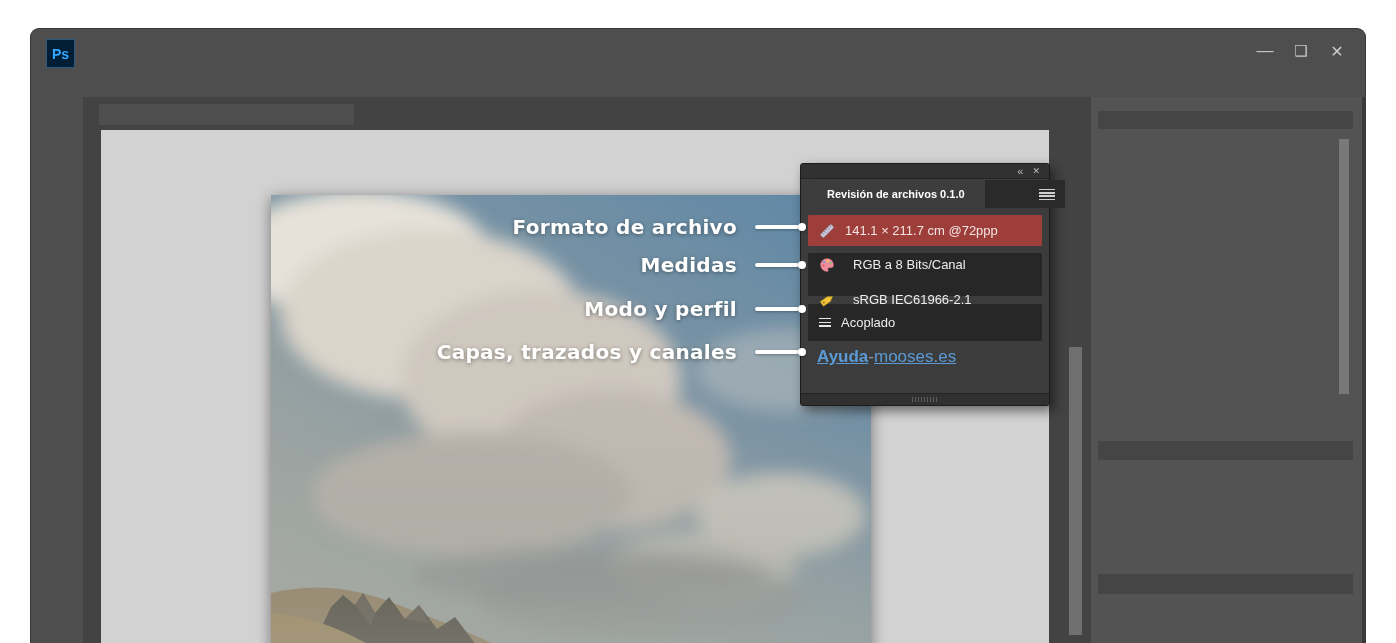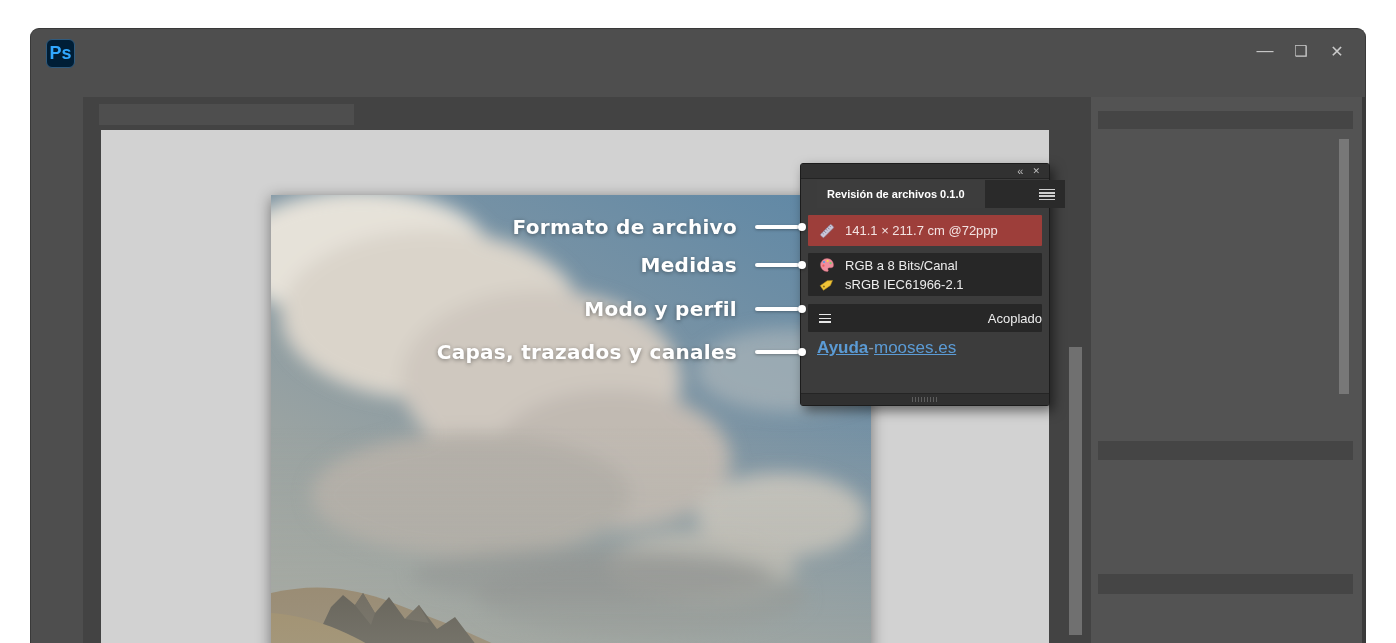--- a/index.html
+++ b/index.html
@@ -3,22 +3,22 @@
 <meta charset="utf-8">
 <style>
   html,body{margin:0;padding:0;background:#ffffff;}
   .stage{position:relative;width:1396px;height:643px;background:#ffffff;overflow:hidden;
          font-family:"Liberation Sans",sans-serif;-webkit-font-smoothing:antialiased;}
   .abs{position:absolute;}
 
   
   .window{left:30px;top:28px;width:1334px;height:625px;background:#4e4e4e;
           border:1px solid #393939;border-bottom:none;border-radius:9px 9px 0 0;}
-  .ps-logo{left:15px;top:10px;width:27px;height:27px;border-radius:6px;background:#001e36;
-           border:1px solid #2f5a7d;color:#31a8ff;font-weight:bold;font-size:18px;
+  .ps-logo{left:15px;top:10px;width:27px;height:27px;border-radius:0;background:#001e36;
+           border:1px solid #2f5a7d;color:#31a8ff;font-weight:bold;font-size:14px;
            display:flex;align-items:center;justify-content:center;letter-spacing:0;}
   .win-controls{right:16px;top:8px;display:flex;gap:12px;color:#c9c9c9;}
   .win-btn{width:24px;height:28px;display:flex;align-items:center;justify-content:center;font-size:17px;}
   .win-btn.max{font-size:15px;}
   .win-btn.close{font-size:16px;}
 
   
   .docwin{left:52px;top:68px;width:1008px;height:557px;background:#434343;}
   .tab-ph{left:16px;top:7px;width:255px;height:21px;background:#4e4e4e;}
   .canvas{left:18px;top:33px;width:948px;height:524px;background:#d2d2d2;}
@@ -47,22 +47,22 @@
        line-height:28px;padding-left:10px;box-sizing:border-box;white-space:nowrap;}
   .panel-menu{right:10px;top:9px;width:16px;height:11px;
               background:repeating-linear-gradient(#cfcfcf 0 1.5px,transparent 1.5px 3.2px);}
   .panel-body{left:0;top:44px;width:100%;padding:7px 7px 0;box-sizing:border-box;}
   .prow{background:#272727;color:#ededed;font-size:13px;display:flex;align-items:center;gap:10px;
         padding-left:11px;border-radius:1px;}
   .prow .txt{white-space:nowrap;}
   .row-format{height:30px;margin-bottom:7px;}
   .row-measures{height:31px;margin-bottom:7px;background:#9d3e3a;color:#f3e3e2;}
   .row-modeprofile{height:43px;margin-bottom:8px;flex-direction:column;align-items:stretch;justify-content:center;gap:3px;}
-  .subline{display:flex;align-items:center;gap:10px;}
-  .row-layers{height:28px;justify-content:space-between;}
+  .subline{display:flex;align-items:flex-start;gap:18px;margin-top:16px;}
+  .row-layers{height:37px;}
   .lines3{width:12px;height:9px;flex:0 0 12px;
           background:repeating-linear-gradient(#e8e8e8 0 1.5px,transparent 1.5px 3.6px);}
   .links{padding:6px 0 0 9px;font-size:17px;}
   .links a{color:#5b9bd5;text-decoration:underline;}
   .link-help{font-weight:bold;}
   .link-sep{color:#8a97a3;}
   .bottombar{left:0;bottom:0;width:100%;height:11px;background:#303030;border-top:1px solid #252525;}
   .grip{left:50%;top:3px;width:26px;height:5px;transform:translateX(-50%);
         background:repeating-linear-gradient(90deg,#5d5d5d 0 1px,transparent 1px 3px);}
   .icon16{width:16px;height:16px;flex:0 0 16px;}

